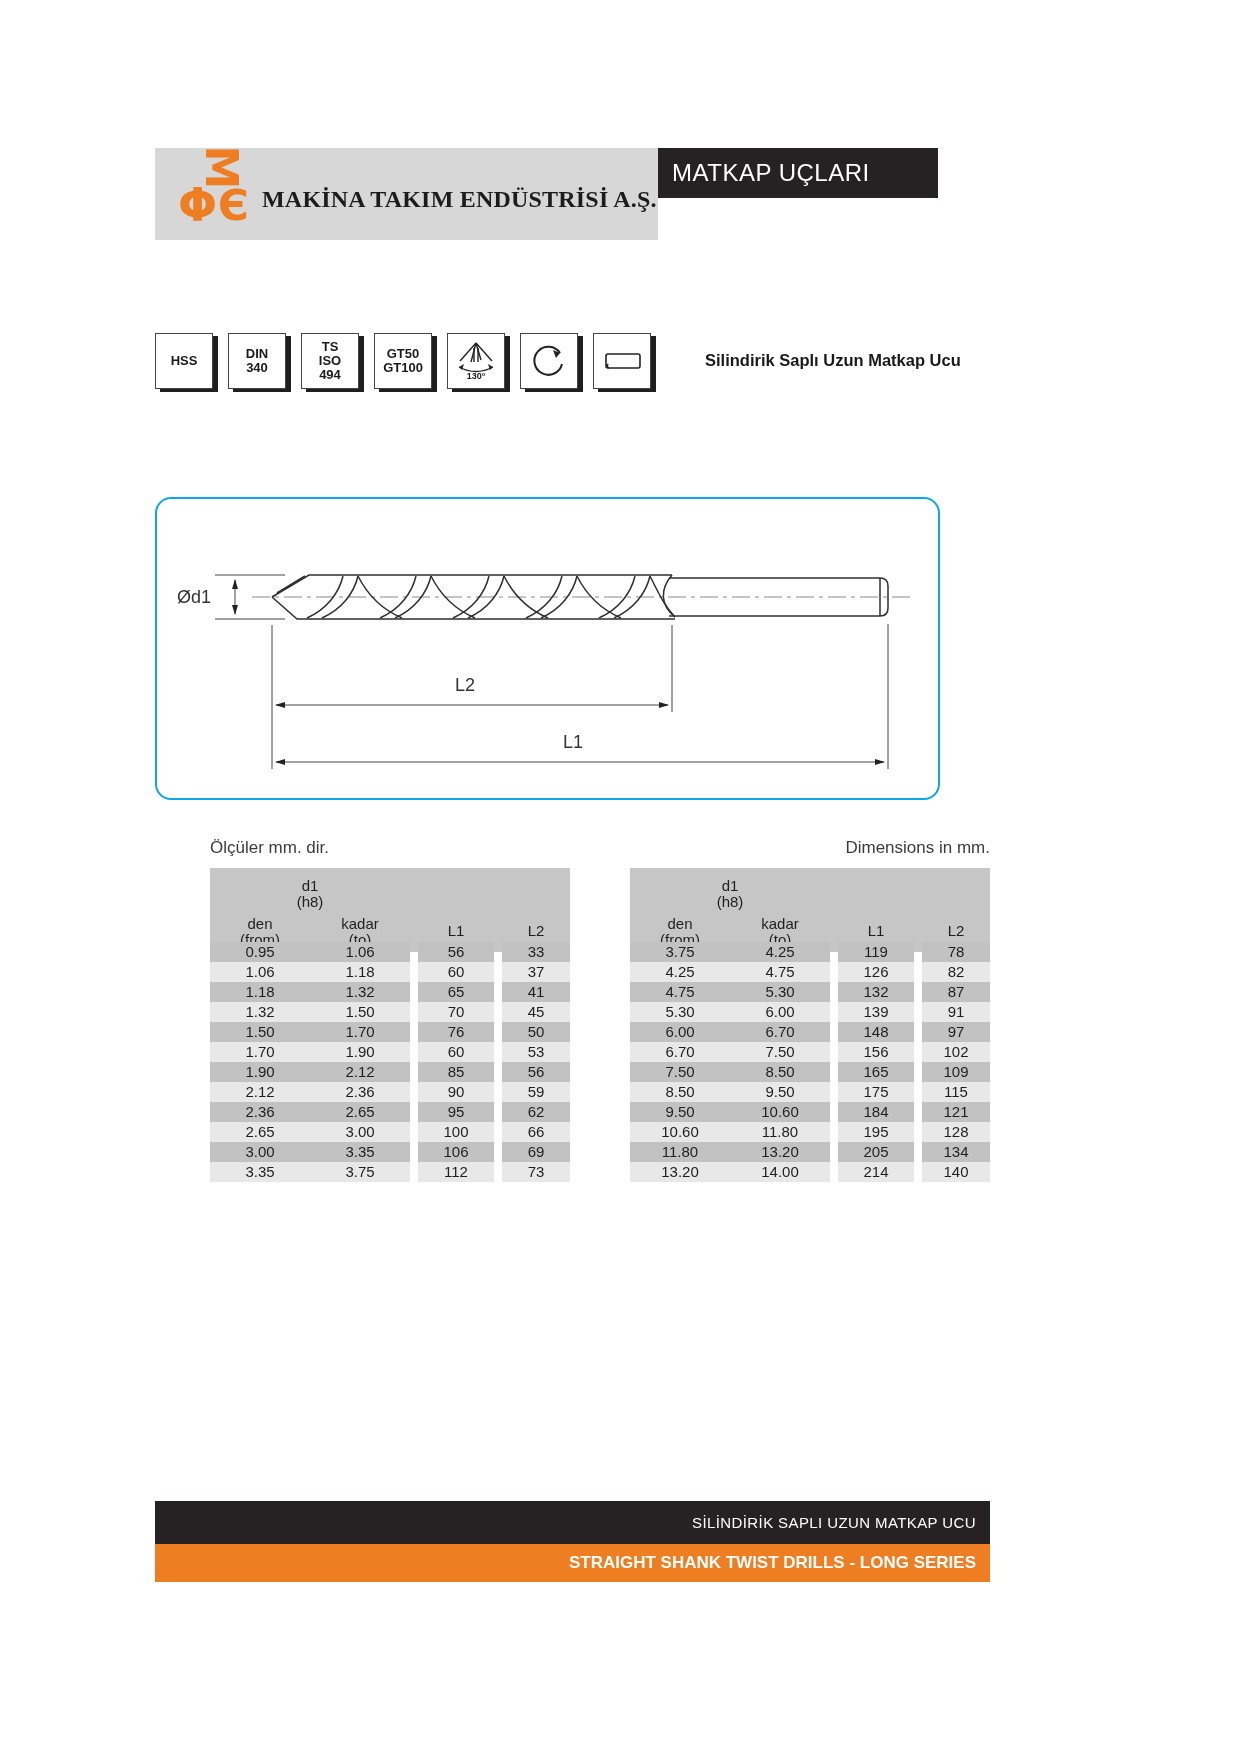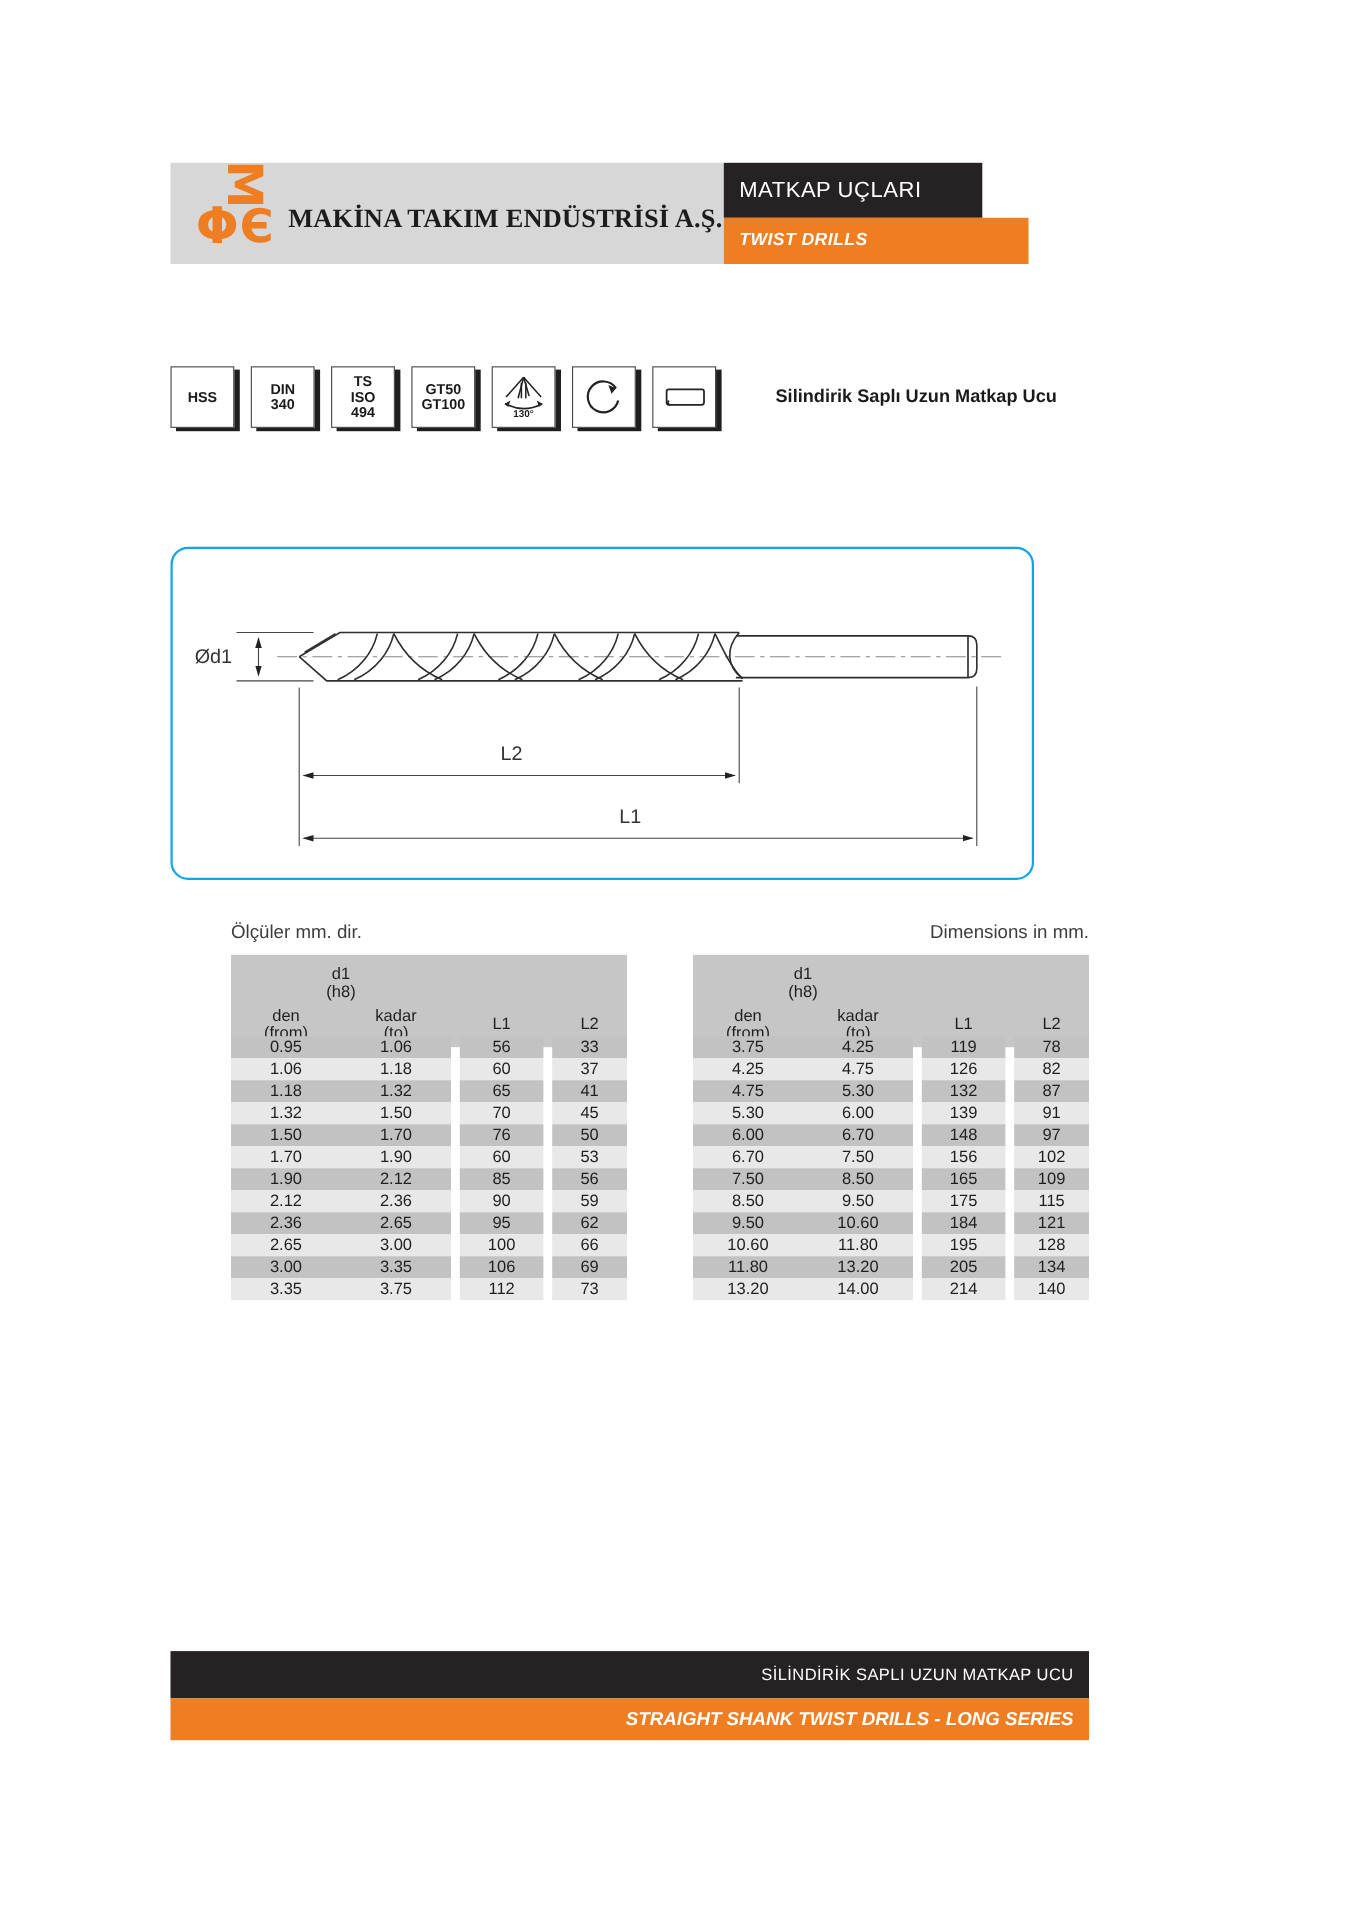--- a/index.html
+++ b/index.html
@@ -9,23 +9,23 @@
 
   
   .hdr-gray{left:155px;top:148px;width:503px;height:92px;background:#d7d7d7;}
   .logo-wrap{left:178px;top:146px;width:86px;height:96px;}
   .logo-glyph{position:absolute;color:#ef7d22;font-family:"DejaVu Sans",sans-serif;font-weight:bold;}
   .logo-m{left:22px;top:-4px;font-size:44px;transform:rotate(90deg);}
   .logo-phi{left:0px;top:32px;font-size:46px;}
   .logo-e{left:40px;top:35px;font-size:42px;}
   .company{left:262px;top:186px;width:396px;font-family:"Liberation Serif",serif;
            font-weight:bold;font-size:24px;color:#1c1c1c;letter-spacing:.2px;white-space:nowrap;}
-  .hdr-black{left:658px;top:148px;width:235px;height:50px;background:#262223;color:#fff;
+  .hdr-black{left:658px;top:148px;width:280px;height:50px;background:#262223;color:#fff;
              display:flex;align-items:center;padding-left:14px;box-sizing:border-box;
-             font-size:20px;letter-spacing:.5px;}
+             font-size:24px;letter-spacing:.5px;}
   .hdr-orange{left:658px;top:198px;width:277px;height:42px;background:#ef7d22;color:#fff;
               display:flex;align-items:center;padding-left:14px;box-sizing:border-box;
               font-size:16px;font-style:italic;font-weight:bold;letter-spacing:.4px;}
 
   
   .badge{position:absolute;top:333px;width:56px;height:54px;background:#fff;
          border:1px solid #444;box-shadow:5px 3px 0 #1f1f1f;display:flex;flex-direction:column;
          align-items:center;justify-content:center;text-align:center;
          font-weight:bold;font-size:13px;line-height:1.1;white-space:pre-line;color:#1a1a1a;}
   .badge svg{display:block;}
@@ -58,36 +58,35 @@
   .gap{width:8px;}
   .r-dark .blk{background:#c2c2c2;}
   .r-light .blk{background:#e8e8e8;}
 
   
   .ftr-black{left:155px;top:1501px;width:835px;height:43px;background:#262223;color:#fff;
              display:flex;align-items:center;justify-content:flex-end;padding-right:14px;
              box-sizing:border-box;font-size:15px;letter-spacing:.4px;}
   .ftr-orange{left:155px;top:1544px;width:835px;height:38px;background:#ef7d22;color:#fff;
               display:flex;align-items:center;justify-content:flex-end;padding-right:14px;
-              box-sizing:border-box;font-size:17px;font-style:italic;font-weight:bold;}
+              box-sizing:border-box;font-size:17px;font-weight:bold;}
 </style>
 </head>
 <body>
 
 <div class="page">
 
   <div class="abs hdr-gray"></div>
   <div class="abs logo-wrap">
     <span class="logo-glyph logo-m">M</span>
     <span class="logo-glyph logo-phi">Φ</span>
     <span class="logo-glyph logo-e">Є</span>
   </div>
   <div class="abs company">MAKİNA TAKIM ENDÜSTRİSİ A.Ş.</div>
   <div class="abs hdr-black">MATKAP UÇLARI</div>
-  <div class="abs hdr-orange">TWIST DRILLS</div>
 
   <div class="badge" style="left:155px">HSS</div>
   <div class="badge" style="left:228px">DIN
 340</div>
   <div class="badge" style="left:301px">TS
 ISO
 494</div>
   <div class="badge" style="left:374px">GT50
 GT100</div>
   <div class="badge" style="left:447px">

